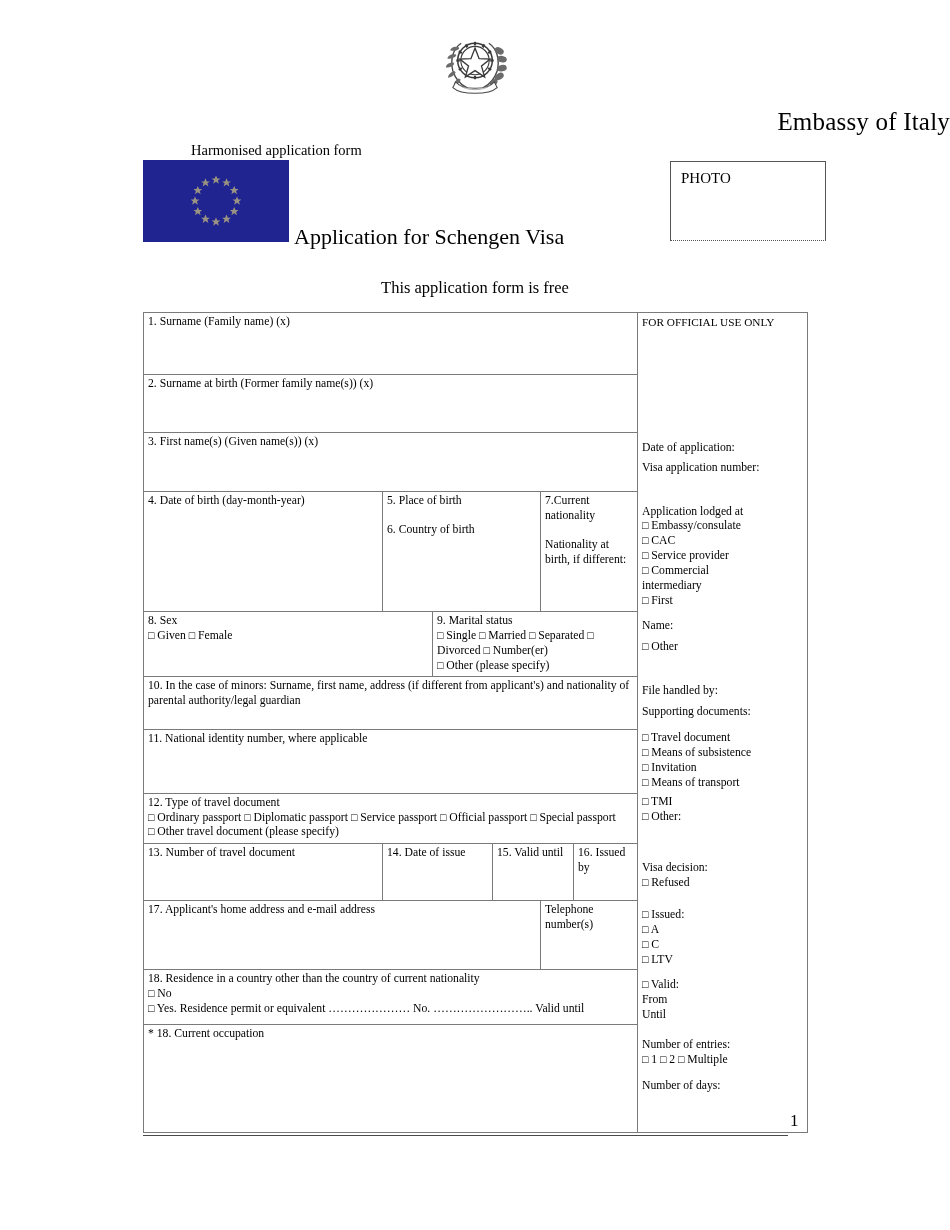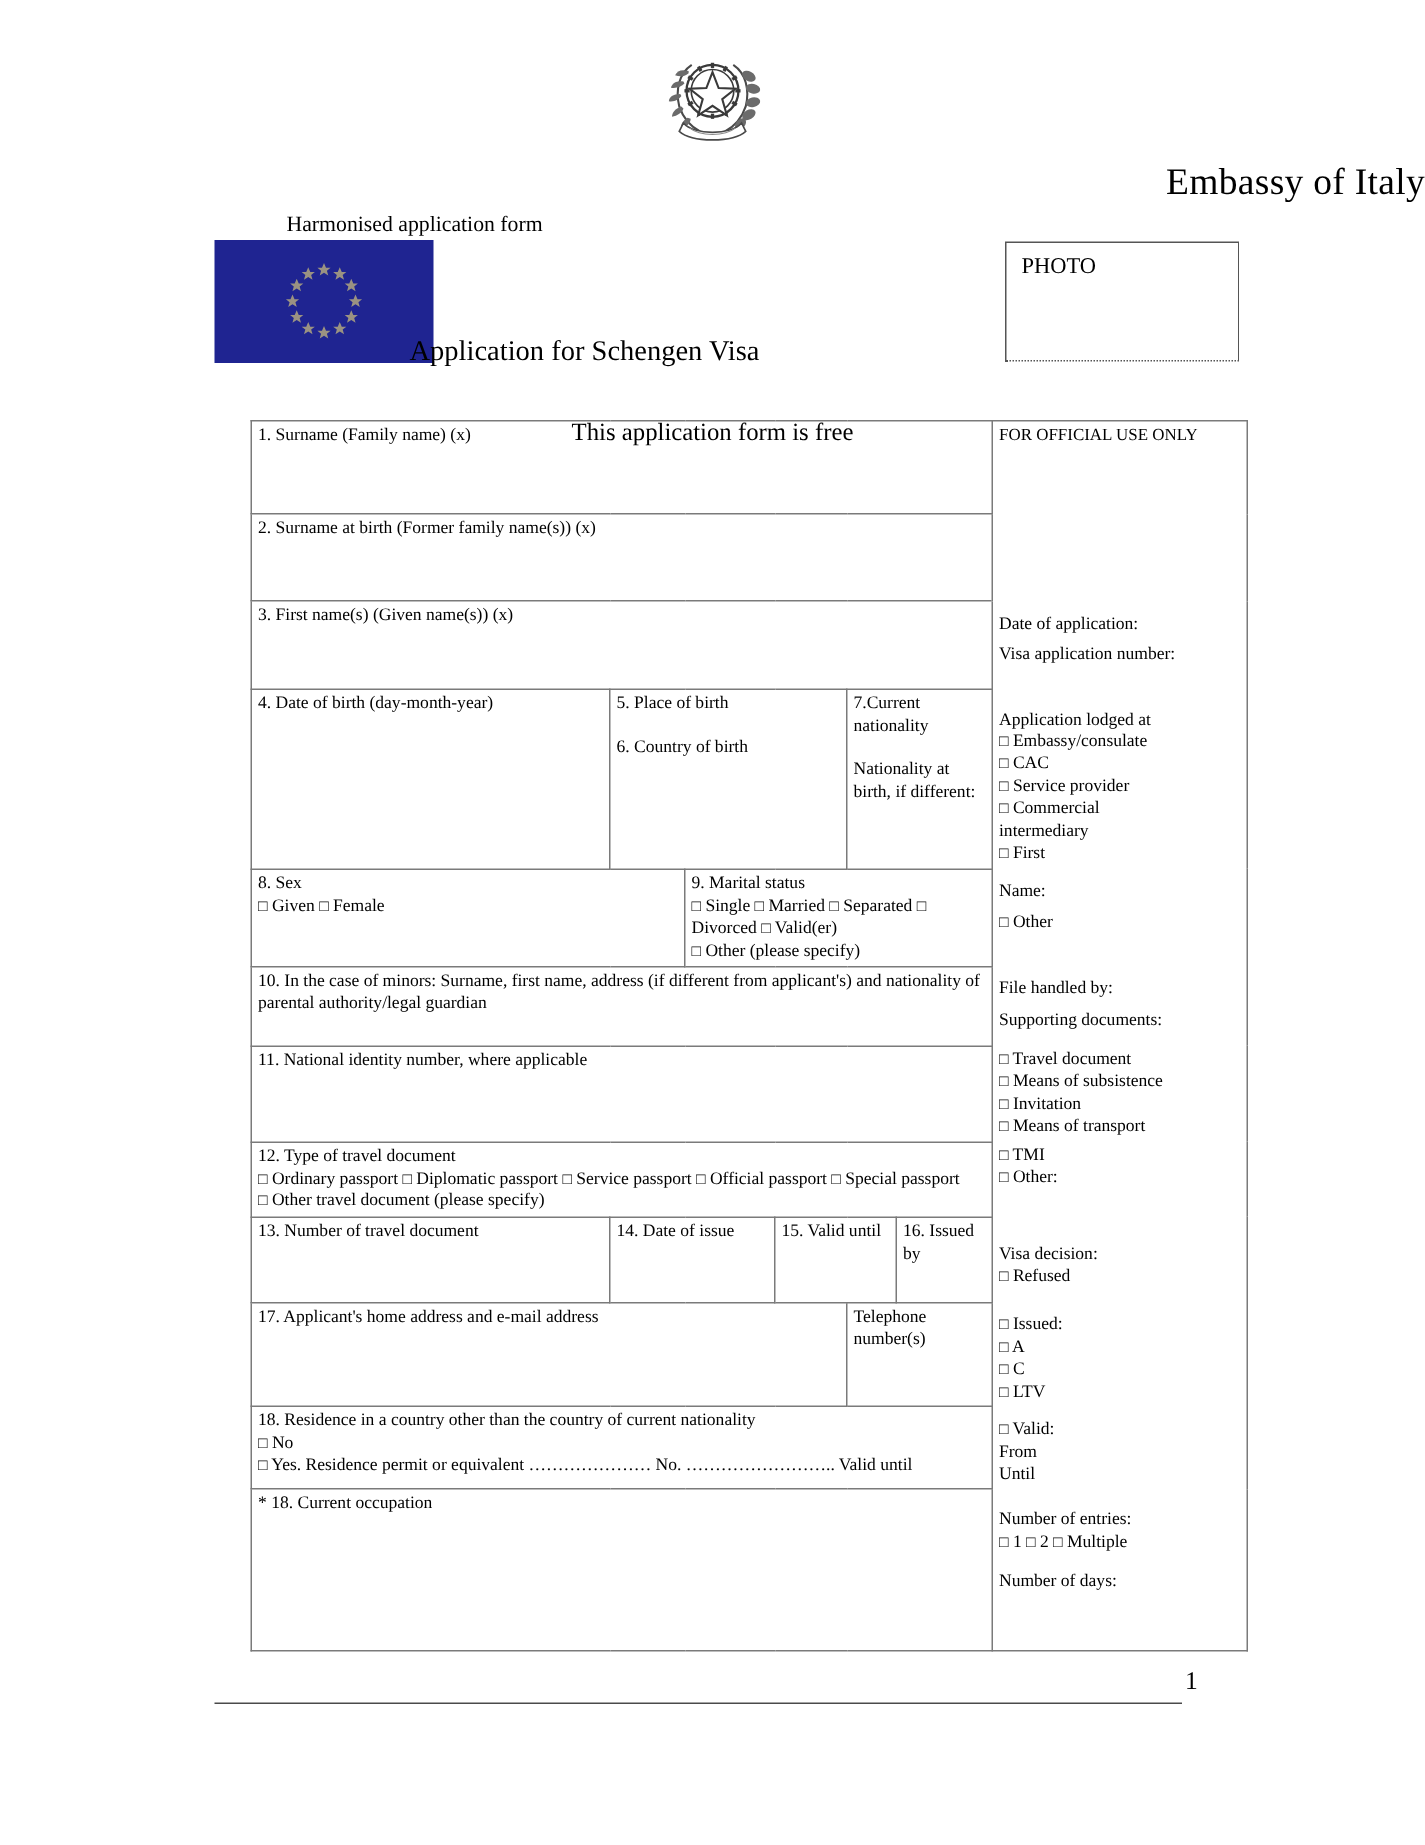--- a/index.html
+++ b/index.html
@@ -48,23 +48,23 @@
     left: 143px;
     top: 160px;
     width: 146px;
     height: 82px;
     background: #1F2491;
   }
   .eu-flag svg { display: block; width: 146px; height: 82px; }
 
   .schengen-title {
     position: absolute;
-    left: 273px;
+    left: 294px;
     top: 224px;
-    font-size: 19px;
+    font-size: 22px;
   }
 
   .free-line {
     position: absolute;
     left: 0; right: 0;
     top: 278px;
     text-align: center;
     font-size: 16.5px;
   }
 
@@ -83,26 +83,25 @@
     position: absolute;
     left: 10px;
     top: 8px;
     font-size: 15px;
   }
 
   
   .form-table {
     position: absolute;
     left: 143px;
-    top: 280px;
+    top: 312px;
     width: 664px;
     border-collapse: collapse;
     font-size: 11.7px;
     table-layout: fixed;
-    margin-left: 24px;
   }
   .form-table td {
     border: 1px solid #7a7a7a;
     vertical-align: top;
     padding: 2px 3px 2px 4px;
     line-height: 1.28;
   }
   .official-col {
     border-left: 1px solid #7a7a7a !important;
     border-right: 1px solid #7a7a7a !important;
@@ -318,21 +317,21 @@
         <span><span class="cb">□</span> <span>Female</span></span>
       </div>
     </td>
     <td colspan="4">
       <div>9. Marital status</div>
       <div>
         <span><span class="cb">□</span> <span>Single</span></span>
         <span><span class="cb">□</span> <span>Married</span></span>
         <span><span class="cb">□</span> <span>Separated</span></span>
         <span><span class="cb">□</span> <span>Divorced</span></span>
-        <span><span class="cb">□</span> <span>Valid(er)</span></span>
+        <span><span class="cb">□</span> <span>Number(er)</span></span>
       </div>
       <div><span class="cb">□</span> <span>Other (please specify)</span></div>
     </td>
     <td class="official-col">
       <div class="gap-sm"></div>
       <div>Name:</div>
       <div class="gap-sm"></div>
       <div><span class="cb">□</span> <span>Other</span></div>
     </td>
   </tr>

